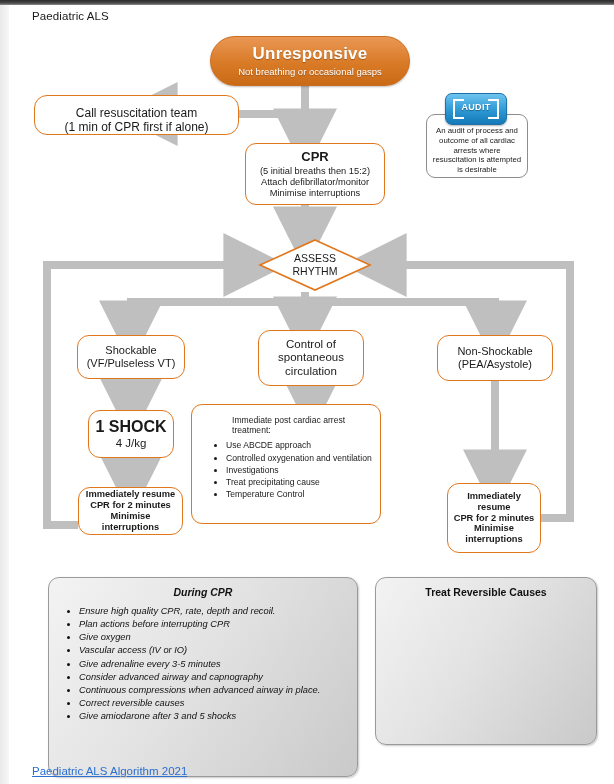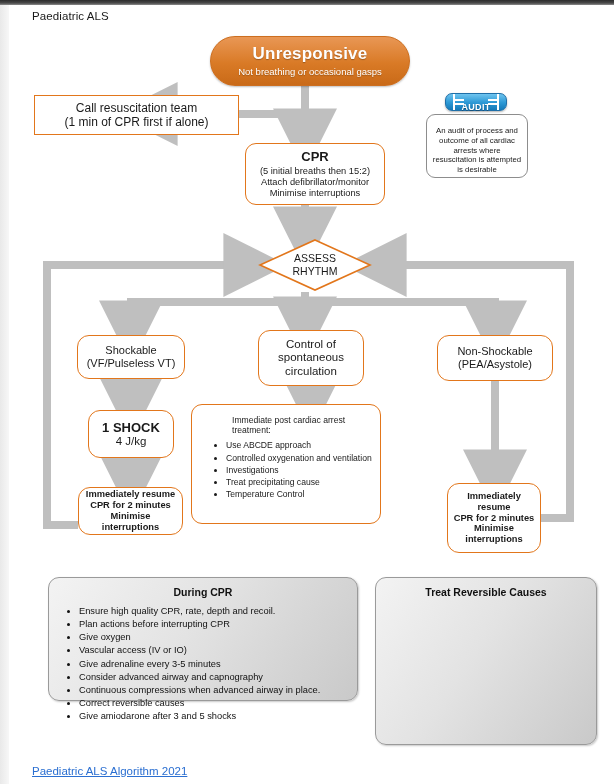--- a/index.html
+++ b/index.html
@@ -30,69 +30,69 @@
     left:210px;top:36px;width:200px;height:50px;border-radius:26px;
     border:1px solid #CC6E1F;
     background:linear-gradient(#E99755,#D97A26 55%,#C96A18);
     color:#fff;box-shadow:0 1px 2px rgba(0,0,0,.25);
   }
   #unresponsive .ttl{font-size:17px;letter-spacing:.2px;
     text-shadow:0 1px 1px rgba(0,0,0,.28);}
   #unresponsive .ln{font-size:9.5px;margin-top:2px;
     text-shadow:0 1px 1px rgba(0,0,0,.25);}
 
-  #callteam{left:34px;top:95px;width:205px;height:40px;border-radius:0;font-size:12px;}
+  #callteam{left:34px;top:95px;width:205px;height:40px;border-radius:13px;font-size:12px;justify-content:flex-end;}
   #callteam .ln{padding:0 4px;}
 
   #cprbox{left:245px;top:143px;width:140px;height:62px;border-radius:11px;font-size:9.3px;}
   #cprbox .ttl{font-size:13px;margin-bottom:1px;}
 
   
   #assess{position:absolute;left:258px;top:238px;width:114px;height:54px;}
   #assess .dia{position:absolute;left:0;top:0;width:114px;height:54px;}
   #assess .dtext{position:absolute;left:0;top:0;width:114px;height:54px;
     display:flex;flex-direction:column;align-items:center;justify-content:center;
     font-size:10.5px;line-height:1.25;color:#1a1a1a;}
 
   #shockable{left:77px;top:335px;width:108px;height:44px;font-size:11px;}
   #rosc{left:258px;top:330px;width:106px;height:56px;font-size:11.5px;}
   #nonshock{left:437px;top:335px;width:116px;height:46px;font-size:11px;}
 
   #shock1{left:88px;top:410px;width:86px;height:48px;font-size:11.5px;}
-  #shock1 .ttl{font-size:13px;text-align:right;}
+  #shock1 .ttl{font-size:16px;text-align:right;}
 
   #postbox{left:191px;top:404px;width:190px;height:120px;border-radius:11px;
     display:block;text-align:left;padding:10px 8px 8px 10px;font-size:8.6px;}
   #postbox .lead{font-size:8.6px;margin:0 0 5px 2px;padding-left:28px;}
   #postbox ul{margin:0;padding-left:24px;list-style:disc;}
   #postbox li{margin:0 0 1.5px 0;line-height:1.25;}
 
   #resumeL{left:78px;top:487px;width:105px;height:48px;font-size:9.3px;font-weight:bold;}
   #resumeR{left:447px;top:483px;width:94px;height:70px;font-size:9.3px;font-weight:bold;}
 
   
   .panel{position:absolute;box-sizing:border-box;border:1px solid #9a9a9a;
     border-radius:11px;background:linear-gradient(125deg,#f3f3f3 0%,#e3e3e3 45%,#c9c9c9 100%);
     box-shadow:1px 1px 2px rgba(0,0,0,.22);color:#111;}
   .panel h4{margin:8px 0 7px 0;text-align:center;font-size:10.5px;font-weight:bold;}
   .panel ul{margin:0;padding-left:30px;list-style:disc;}
   .panel li{font-size:9.3px;line-height:1.36;margin-bottom:.5px;}
-  #duringcpr{left:48px;top:577px;width:310px;height:124px;}
+  #duringcpr{left:48px;top:577px;width:310px;height:200px;font-style:italic;}
   #reversible{left:375px;top:577px;width:222px;height:168px;}
   #reversible ul{padding-left:26px;}
   #reversible li{line-height:1.45;}
   .gap{list-style:none;height:8px;}
 
   
   #auditwrap{position:absolute;left:422px;top:93px;width:110px;height:85px;}
   #auditbody{position:absolute;left:4px;top:21px;width:102px;height:64px;
     box-sizing:border-box;border:1px solid #8d8d8d;border-radius:9px;background:#fff;
     display:flex;align-items:center;justify-content:center;text-align:center;
     font-size:7.8px;line-height:1.28;color:#1a1a1a;padding:12px 5px 3px 5px;}
-  #auditbadge{position:absolute;left:23px;top:0px;width:62px;height:18px;
+  #auditbadge{position:absolute;left:23px;top:0px;width:62px;height:32px;
     box-sizing:border-box;border-radius:7px;border:1px solid #1f6fa8;
     background:linear-gradient(#6fc4ef,#2e9ad6 52%,#1479b8);
     box-shadow:0 1px 2px rgba(0,0,0,.3);}
   #auditbadge .alabel{position:absolute;left:0;right:0;top:8px;text-align:center;
     font-size:9px;font-weight:bold;color:#fff;letter-spacing:.3px;
     text-shadow:0 1px 1px rgba(0,0,0,.35);}
   .brk{position:absolute;width:9px;height:9px;border:2px solid #fff;}
   .brk.tl{left:7px;top:5px;border-right:none;border-bottom:none;}
   .brk.tr{right:7px;top:5px;border-left:none;border-bottom:none;}
   .brk.bl{left:7px;bottom:5px;border-right:none;border-top:none;}

